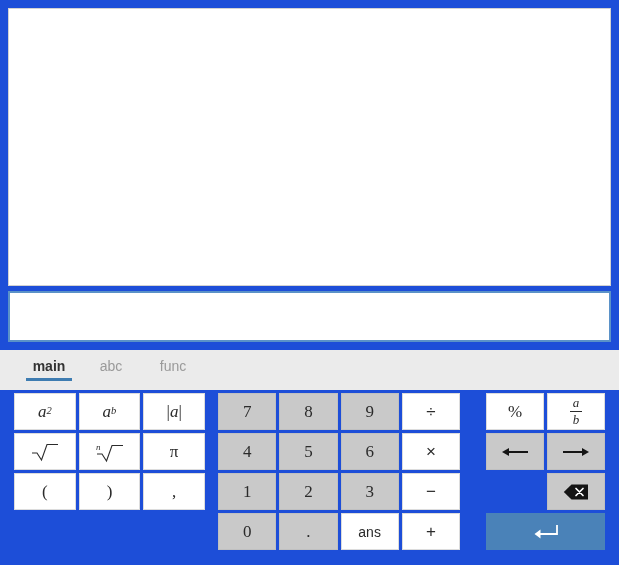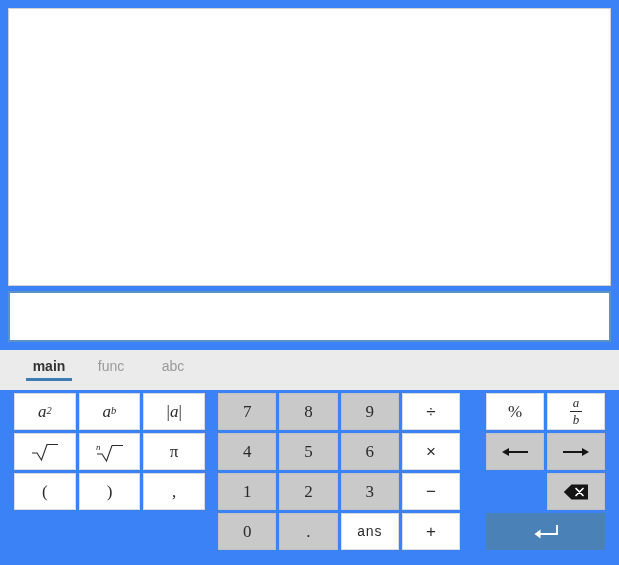--- a/index.html
+++ b/index.html
@@ -9,21 +9,21 @@
   }
   body {
     font-family: "Liberation Sans", sans-serif;
     -webkit-font-smoothing: antialiased;
   }
   #app {
     position: relative;
     width: 619px;
     height: 565px;
     overflow: hidden;
-    background: #3b82f6;
+    background: #1d4ed8;
   }
 
   
   .display-area {
     position: absolute;
     left: 8px;
     top: 8px;
     width: 603px;
     height: 278px;
     background: #ffffff;
@@ -151,21 +151,21 @@
     border-color: #c0c0c0;
   }
   .key.blue {
     background: #4a82b8;
     border-color: #4a82b8;
     color: #ffffff;
   }
   .key.span2 { grid-column: span 2; }
   .key.col2 { grid-column: 2; }
   .key.sans {
-    font-family: Liberation Mono, monospace;
+    font-family: Liberation Sans, sans-serif;
     font-size: 14px;
   }
   .key.op {
     font-size: 17px;
     font-family: "Liberation Sans", sans-serif;
   }
 
   
   .var { font-style: italic; font-family: "Liberation Serif", serif; }
   .sup {
@@ -200,24 +200,24 @@
   </div>
 
   <div class="toolbar">
 
     <div class="tabs">
       <div class="tab active">
         <span>main</span>
         <span class="tab-underline"></span>
       </div>
       <div class="tab">
+        <span>abc</span>
+      </div>
+      <div class="tab">
         <span>func</span>
-      </div>
-      <div class="tab">
-        <span>abc</span>
       </div>
     </div>
 
   </div>
 
   <div class="keypad pad-left">
     <div class="key">
       <span class="var">a</span>
         <span class="sup">2</span>
     </div>

